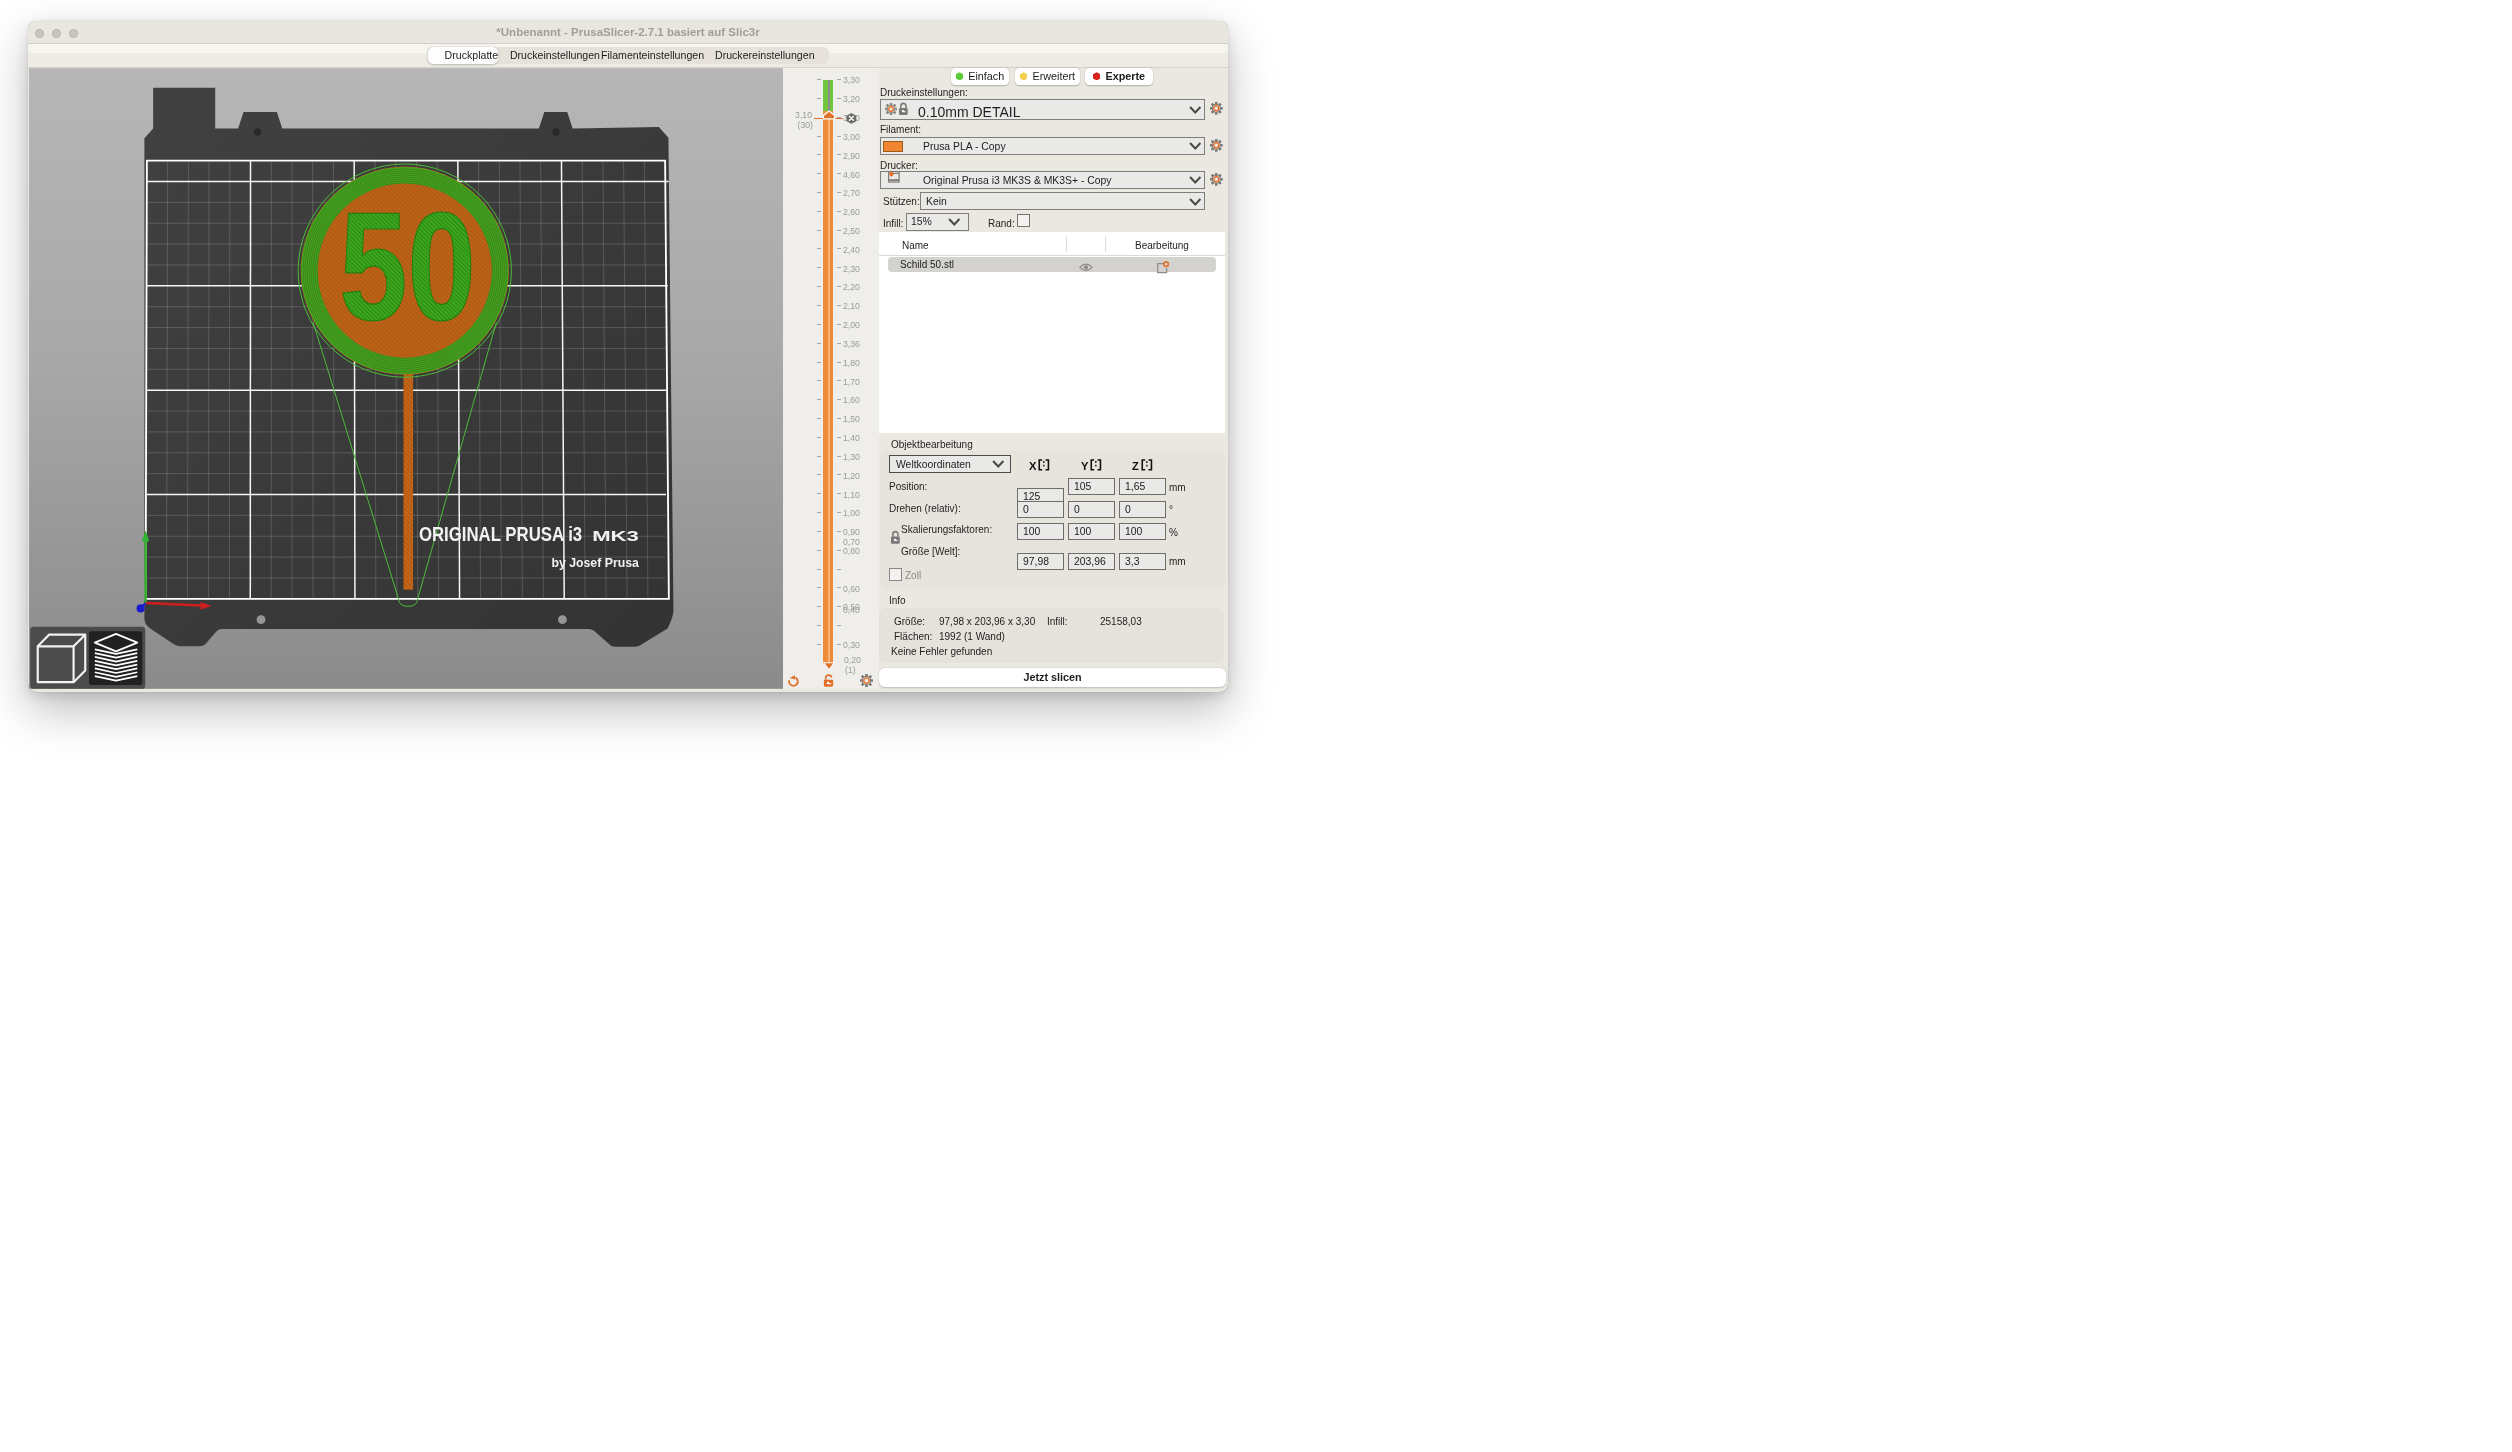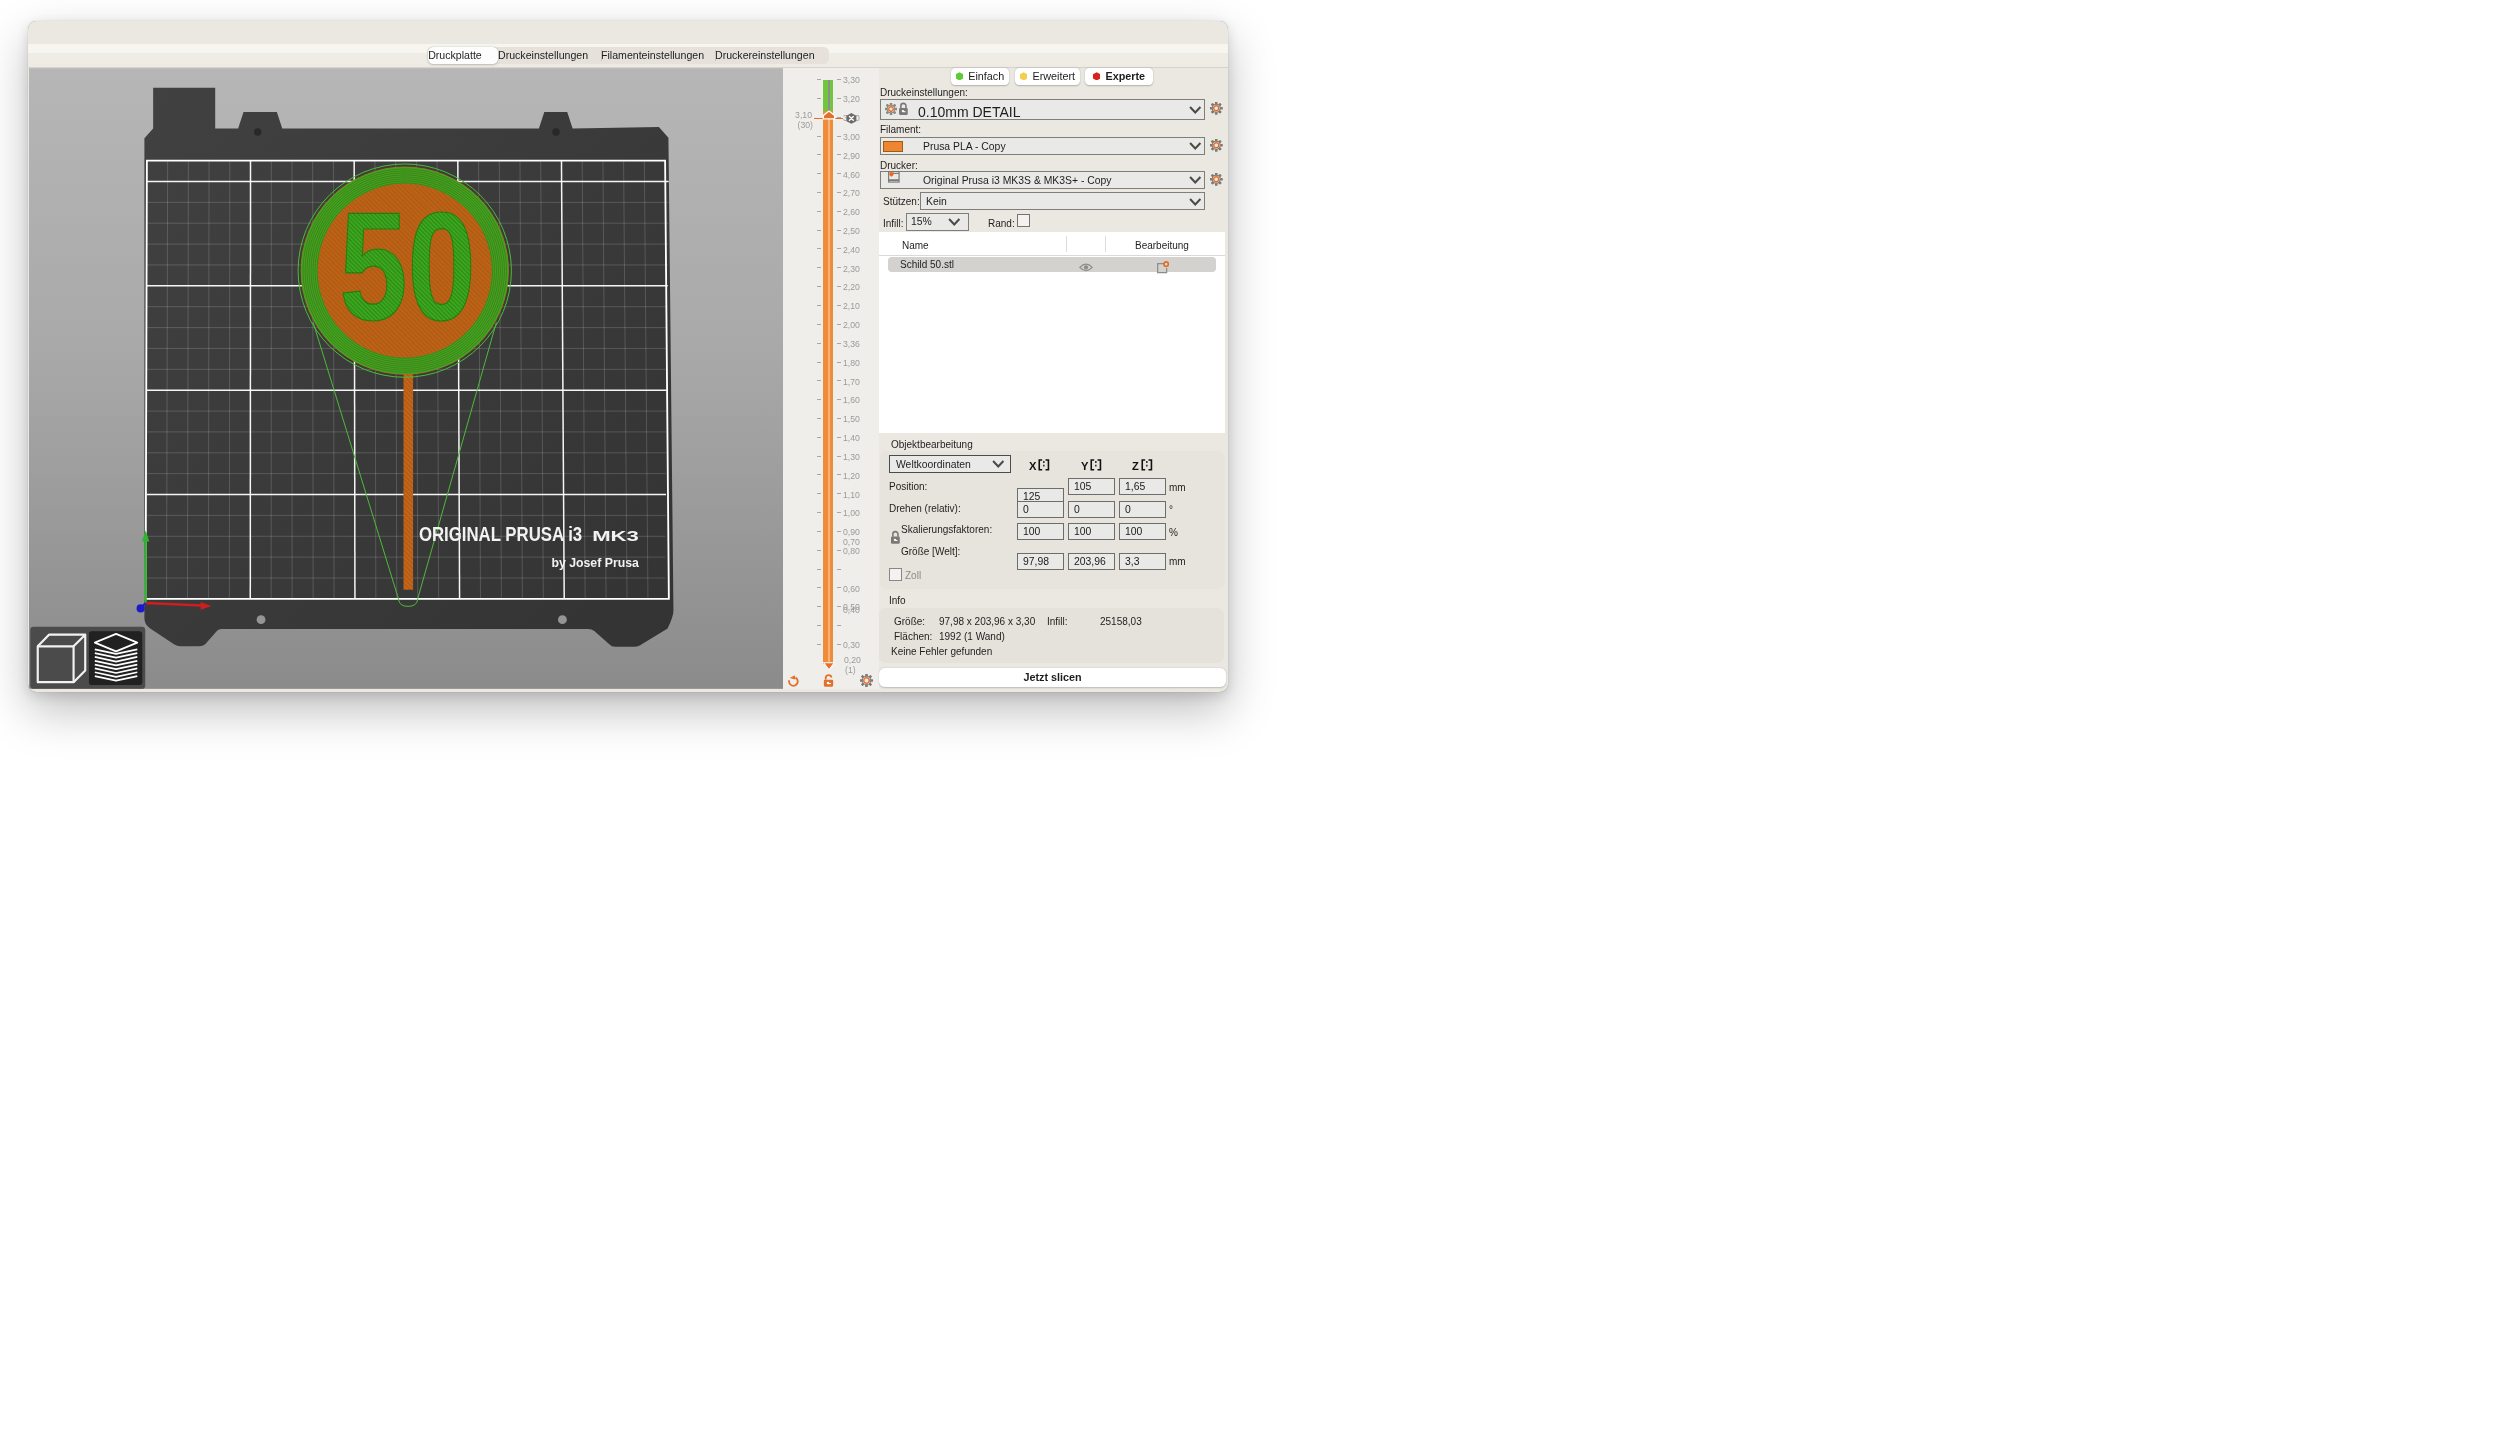--- a/index.html
+++ b/index.html
@@ -12,41 +12,47 @@
  background:#c9c6c2;border:0.4px solid #b4b0ac;}
 .title{position:absolute;top:5.4px;left:0;width:100%;text-align:center;
  font-size:11.5px;font-weight:bold;color:#a19e99;}
 .toolbar{position:absolute;left:0;top:23px;width:100%;height:24px;
  background:linear-gradient(#f7f5f0 0%,#f7f5f0 40%,#efece6 41%,#eeebe5 100%);
  border-bottom:0.8px solid #d6d2cc;}
 .tabs{position:absolute;left:399px;top:26px;width:402px;height:17px;
  background:#e6e2db;border-radius:5.4px;}
 .tabsel{position:absolute;left:1.2px;top:0px;width:70px;height:17px;background:#fdfdfd;
  border-radius:5.4px;box-shadow:0 0.8px 2.1px rgba(0,0,0,.22);}
-.tab{position:absolute;top:0;height:17px;line-height:17.5px;text-align:left;
+.tab{position:absolute;top:0;height:17px;line-height:17.5px;text-align:right;
  font-size:10.6px;color:#1d1d1f;}
 .tabsep{position:absolute;top:3.3px;width:0.8px;height:10.4px;background:#c9c5bf;}
 .vp{position:absolute;left:0.8px;top:47px;width:754px;height:621px;}
 .strip{position:absolute;left:755px;top:47px;width:97px;height:621px;background:#efeeeb;}
 .panel{position:absolute;left:851px;top:47px;width:349px;height:623px;background:#ebe8e2;
  border-radius:0 0 8.3px 0;}
 .lbl{position:absolute;font-size:10px;color:#1e1e1e;white-space:nowrap;}
 .combo{position:absolute;background:#e9e9e7;border:0.8px solid #807e7b;}
 .pill{position:absolute;height:16.7px;background:#ffffff;border-radius:4.2px;
  box-shadow:0 0.4px 1.7px rgba(0,0,0,.25);font-size:10.8px;color:#1d1d1f;
  display:flex;align-items:center;justify-content:center;}
 .hex{width:7.5px;height:8.3px;margin-right:5px;
  clip-path:polygon(50% 0,100% 25%,100% 75%,50% 100%,0 75%,0 25%);}
 .tick{position:absolute;height:1.2px;width:4.2px;background:#a6a6a6;}
 .slbl{position:absolute;font-size:8.7px;color:#9b9b9b;white-space:nowrap;}
 .num{position:absolute;background:#e9e9e7;border:0.8px solid #6f6d6a;width:47px;height:17px;
  font-size:10.4px;color:#1a1a1a;line-height:16px;padding-left:5px;}
 .chev{position:absolute;}
 </style></head><body>
 <div class="win">
+<div class="tbar">
+<div class="tl" style="left:7.3px"></div>
+<div class="tl" style="left:24px"></div>
+<div class="tl" style="left:41px"></div>
+<div class="title">*Unbenannt - PrusaSlicer-2.7.1 basiert auf Slic3r</div>
+</div>
 <div class="toolbar"></div>
 <div class="tabs">
 <div class="tabsel"></div>
 <div class="tab" style="left:1.2px;width:70px">Druckplatte</div>
 <div class="tab" style="left:71px;width:102px">Druckeinstellungen</div>
 <div class="tab" style="left:174px;width:92px">Filamenteinstellungen</div>
 <div class="tab" style="left:288px;width:72px">Druckereinstellungen</div>
 <div class="tabsep" style="left:174px"></div>
       <div class="tabsep" style="left:288px"></div>
 </div>

